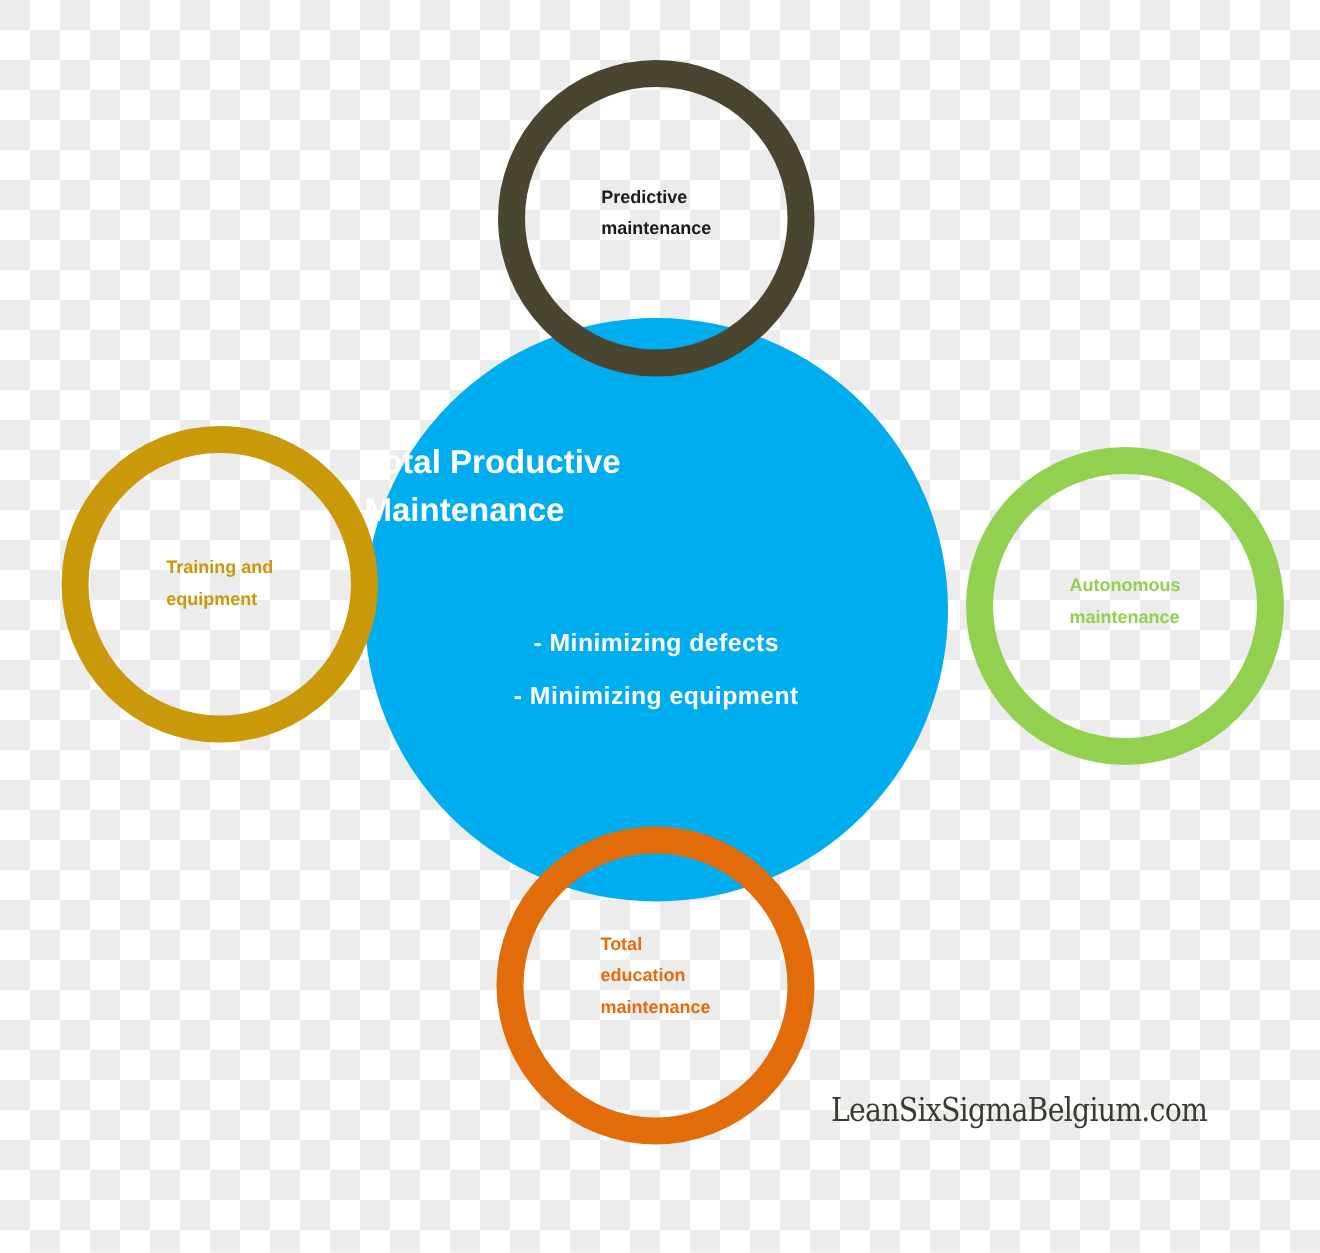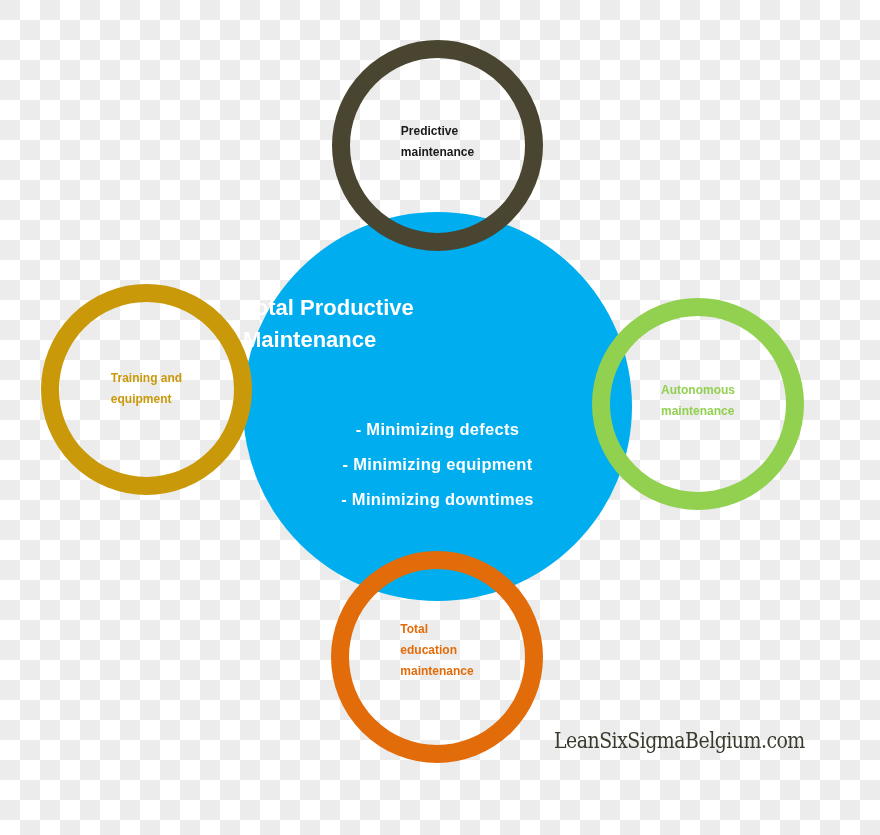--- a/index.html
+++ b/index.html
@@ -48,39 +48,38 @@
 <body>
 
 <div class="center-circle">
   <div class="center-title">
     <div>Total Productive</div>
     <div>Maintenance</div>
   </div>
   <div class="bullets">
     <span class="bullet-item">- Minimizing defects</span>
     <span class="bullet-item">- Minimizing equipment</span>
-    <span class="bullet-item">- Minimizing downtimes</span>
   </div>
 </div>
 
 <div class="ring" style="left:332px; top:40px; width:211px; height:211px; border-color:#4a4530;">
   <div class="ring-label" style="color:#1a1a1a; margin-top:-8px;">
     <div>Predictive</div>
     <div>maintenance</div>
   </div>
 </div>
 
 <div class="ring" style="left:41px; top:284px; width:211px; height:211px; border-color:#c9990a;">
   <div class="ring-label" style="color:#c9990a; margin-top:-2px;">
     <div>Training and</div>
     <div>equipment</div>
   </div>
 </div>
 
-<div class="ring" style="left:592px; top:298px; width:212px; height:212px; border-color:#92d050;">
+<div class="ring" style="left:644px; top:298px; width:212px; height:212px; border-color:#92d050;">
   <div class="ring-label" style="color:#92d050; margin-top:-6px;">
     <div>Autonomous</div>
     <div>maintenance</div>
   </div>
 </div>
 
 <div class="ring" style="left:331px; top:551px; width:212px; height:212px; border-color:#e36c0a;">
   <div class="ring-label" style="color:#e36c0a; margin-top:-14px;">
     <div>Total</div>
     <div>education</div>

